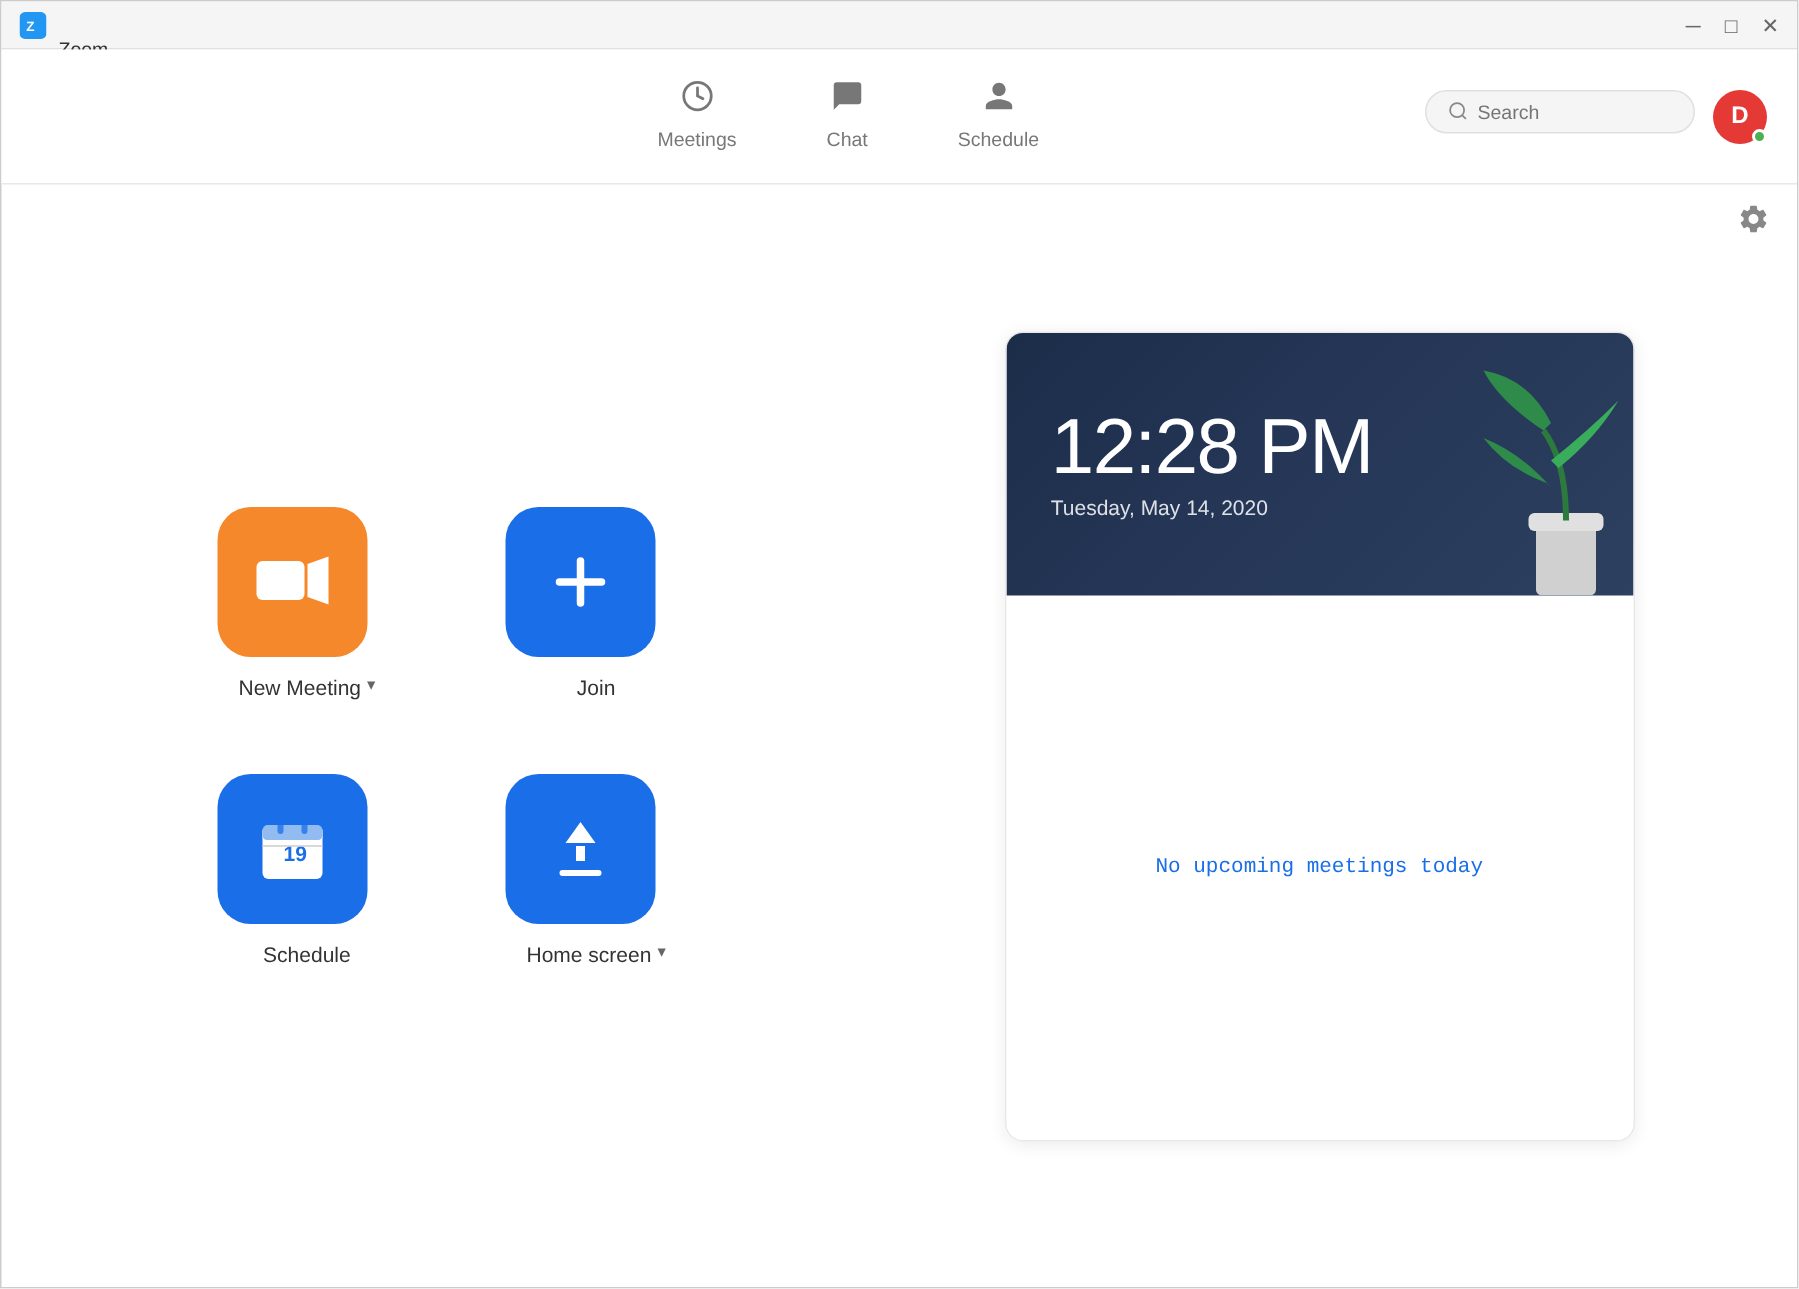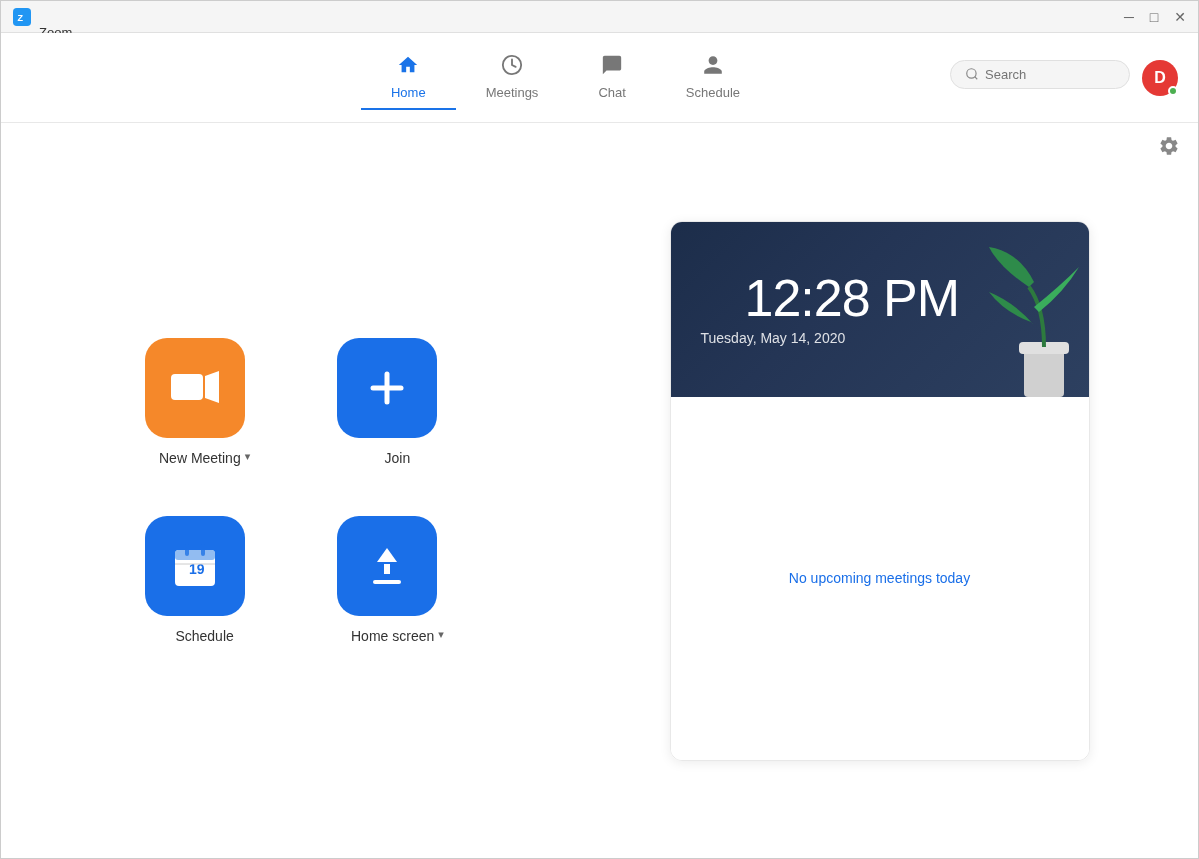--- a/index.html
+++ b/index.html
@@ -219,21 +219,20 @@
     .time-date {
       display: flex;
       flex-direction: column;
       color: #fff;
     }
     .clock-time {
       font-size: 52px;
       font-weight: 300;
       line-height: 1;
       letter-spacing: -1px;
-      margin-left: 44px;
     }
     .clock-date {
       font-size: 14px;
       color: rgba(255,255,255,0.85);
       margin-top: 6px;
     }
     .plant-decoration {
       position: absolute;
       right: 0;
       bottom: 0;
@@ -243,20 +242,21 @@
     .calendar-body {
       flex: 1;
       display: flex;
       align-items: center;
       justify-content: center;
       background: #fff;
     }
     .no-meetings {
       font-size: 14px;
       color: #1a6fe8;
+      font-family: Liberation Mono, monospace;
     }
     .icon-share-up {
       display: flex;
       flex-direction: column;
       align-items: center;
       gap: 2px;
     }
     .arrow-up {
       width: 0;
       height: 0;
@@ -294,28 +294,20 @@
       <span>─</span>
       <span>□</span>
       <span>✕</span>
     </div>
   </div>
 
   <div class="nav-bar">
     <div style="width:80px"></div>
     <div class="nav-tabs">
 
-      <div class="nav-tab active">
-        <span class="tab-icon">
-          <svg width="22" height="22" viewBox="0 0 24 24" fill="#1a73e8">
-            <path d="M10 20v-6h4v6h5v-8h3L12 3 2 12h3v8z"></path>
-          </svg>
-        </span>
-        <span>Home</span>
-      </div>
 
       <div class="nav-tab">
         <span class="tab-icon">
           <svg width="22" height="22" viewBox="0 0 24 24" fill="#777">
             <circle cx="12" cy="12" r="10" stroke="#777" stroke-width="2" fill="none"></circle>
             <polyline points="12,6 12,12 16,14" stroke="#777" stroke-width="2" fill="none" stroke-linecap="round"></polyline>
           </svg>
         </span>
         <span>Meetings</span>
       </div>

